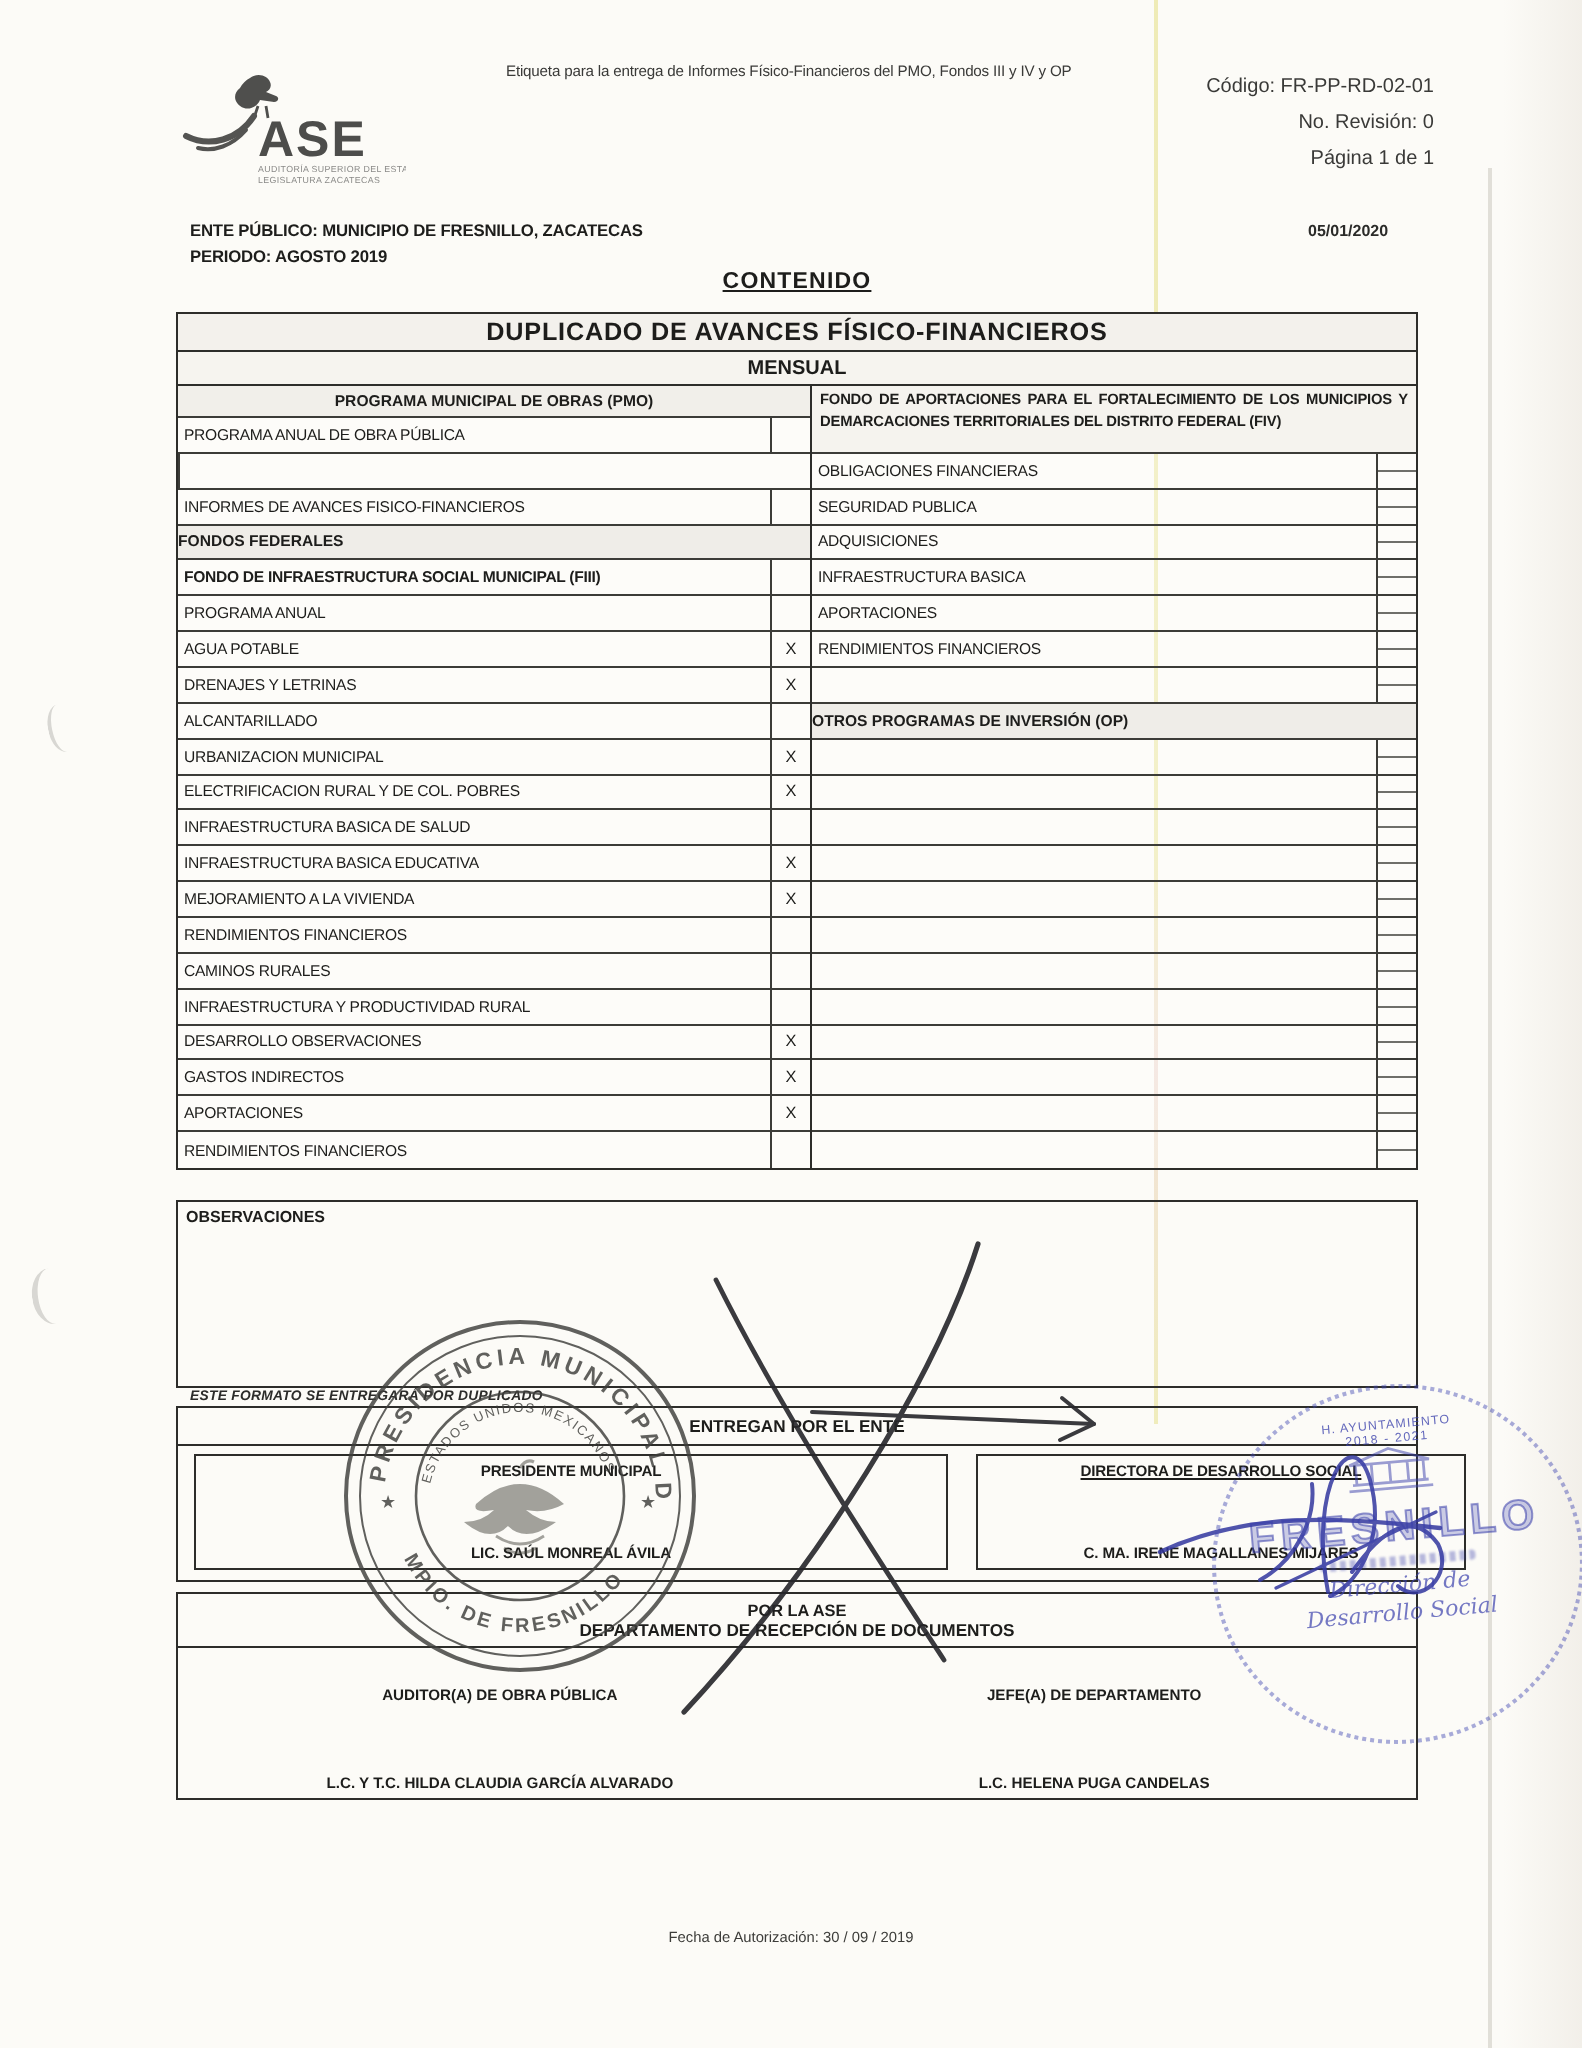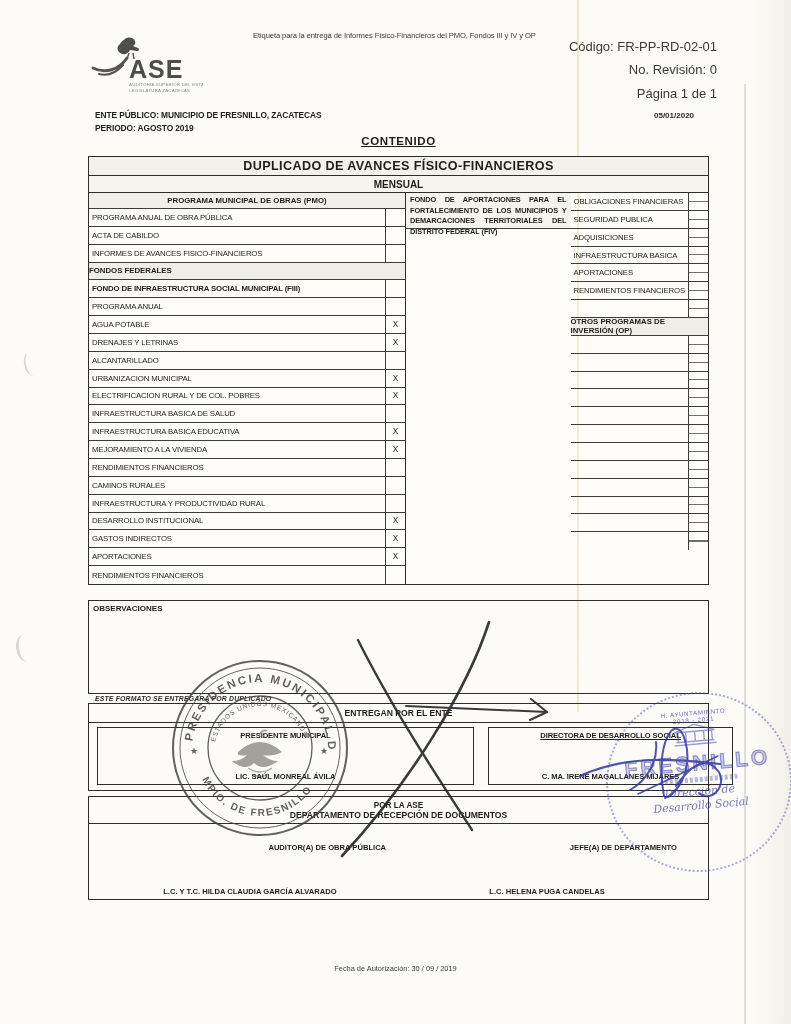--- a/index.html
+++ b/index.html
@@ -12,34 +12,34 @@
   
   .scan-line-yellow{position:absolute;left:577px;top:0;width:2px;height:712px;
     background:linear-gradient(180deg,rgba(228,222,130,.55) 0 60%,rgba(232,200,190,.5) 75%,rgba(228,222,130,.5));pointer-events:none;}
   .scan-line-gray{position:absolute;left:744px;top:84px;width:2px;height:940px;background:rgba(203,200,192,.55);pointer-events:none;}
   .smudge{position:absolute;border-left:2.5px solid #c6c5c0;border-radius:50%;opacity:.65;}
   .smudge.a{left:24px;top:352px;width:14px;height:24px;transform:rotate(-12deg);}
   .smudge.b{left:16px;top:634px;width:20px;height:28px;transform:rotate(-8deg);border-left-width:3px;}
   
   .logo{position:absolute;left:83px;top:36px;}
   .doc-title{position:absolute;left:253px;top:31px;width:345px;font-size:7.6px;color:#3a3a38;letter-spacing:-.1px;}
-  .code-block{position:absolute;left:560px;top:35px;width:157px;text-align:right;font-size:13px;color:#3a3a38;line-height:1.8;}
+  .code-block{position:absolute;left:560px;top:35px;width:157px;text-align:right;font-size:10px;color:#3a3a38;line-height:1.8;}
   .meta{position:absolute;left:95px;top:109px;font-size:8.4px;font-weight:bold;line-height:1.55;letter-spacing:-.1px;}
   .stamp-date{position:absolute;left:654px;top:111px;font-size:8px;font-weight:600;color:#2b2b29;}
   .contenido{position:absolute;left:88px;top:135px;width:621px;text-align:center;
     font-size:11.5px;font-weight:bold;text-decoration:underline;letter-spacing:.6px;}
   
   .main-table{position:absolute;left:88px;top:156px;width:621px;height:429px;border:1.6px solid #2d2d2a;--rh:17.86px;background:rgba(255,255,255,.25);}
   .tt-title{height:19px;display:flex;align-items:center;justify-content:center;font-size:12.6px;font-weight:bold;
     letter-spacing:.4px;border-bottom:1.4px solid #2d2d2a;background:#f3f1ec;}
   .tt-sub{height:17px;display:flex;align-items:center;justify-content:center;font-size:10px;font-weight:bold;
     border-bottom:1.4px solid #2d2d2a;background:#f6f4ef;}
   .cols{display:flex;height:calc(100% - 36px);}
   .col-left{width:317px;border-right:1.3px solid #2d2d2a;display:flex;flex-direction:column;}
-  .col-right{flex:1;display:flex;flex-direction:row;}
+  .col-right{flex:1;display:flex;flex-direction:column;}
   .pmo-header{height:var(--rh);display:flex;align-items:center;justify-content:center;font-size:7.8px;font-weight:bold;
     border-bottom:1px solid #3c3c38;background:#f1efea;}
   .fiv-header{height:calc(var(--rh)*2);border-bottom:1px solid #3c3c38;font-weight:bold;font-size:7.4px;
     text-align:justify;padding:2px 4px 0 4px;line-height:1.42;letter-spacing:-.1px;background:#f5f3ee;}
   .t-row{display:flex;align-items:stretch;height:var(--rh);border-bottom:1px solid #3c3c38;}
   .t-row:last-child{border-bottom:none;}
   .t-label{flex:1;display:flex;align-items:center;padding:0 3px;font-size:7.8px;letter-spacing:-.15px;white-space:nowrap;overflow:hidden;}
   .t-box{width:20px;border-left:1px solid #3c3c38;display:flex;align-items:center;justify-content:center;font-size:8.2px;}
   .t-box.half{background:linear-gradient(to bottom,transparent calc(50% - .5px),rgba(75,75,70,.8) calc(50% - .5px),rgba(75,75,70,.8) calc(50% + .5px),transparent calc(50% + .5px));}
   .t-row.section{align-items:center;font-weight:bold;font-size:7.8px;background:#efede8;}
@@ -52,21 +52,21 @@
   .entregan{position:absolute;left:88px;top:703px;width:621px;height:88px;border:1.6px solid #2d2d2a;}
   .entregan-header{height:19px;display:flex;align-items:center;justify-content:center;font-size:8.6px;font-weight:bold;border-bottom:1.3px solid #2d2d2a;}
   .sig-box{position:absolute;border:1.4px solid #2d2d2a;}
   .sig-box.left{left:8px;top:23px;width:377px;height:58px;}
   .sig-box.right{left:399px;top:23px;width:245px;height:58px;text-decoration:underline;}
   .sig-role{margin-top:3px;text-align:center;font-size:7.6px;font-weight:bold;letter-spacing:-.1px;}
   .sig-name{position:absolute;bottom:3px;left:0;width:100%;text-align:center;font-size:7.6px;font-weight:bold;letter-spacing:-.1px;}
   .ase-box{position:absolute;left:88px;top:796px;width:621px;height:104px;border:1.6px solid #2d2d2a;}
   .ase-h1{padding-top:4px;text-align:center;font-size:8.2px;font-weight:bold;}
   .ase-h2{text-align:center;font-size:8.6px;font-weight:bold;padding-bottom:3px;border-bottom:1.3px solid #2d2d2a;}
-  .ase-role{position:absolute;top:46px;text-align:right;font-size:7.6px;font-weight:bold;}
+  .ase-role{position:absolute;top:46px;text-align:center;font-size:7.6px;font-weight:bold;}
   .ase-role.left{left:4%;width:44%;}
   .ase-role.right{left:53%;width:42%;}
   .ase-name{position:absolute;top:90px;text-align:center;font-size:7.6px;font-weight:bold;}
   .ase-name.left{left:2%;width:48%;}
   .ase-name.right{left:53%;width:42%;}
   .footer-line{position:absolute;left:0;top:964px;width:100%;text-align:center;font-size:7.4px;color:#3d3d3a;}
   
   .seal-svg{position:absolute;left:168px;top:656px;opacity:.82;pointer-events:none;}
   .xsig-svg{position:absolute;left:300px;top:598px;opacity:.9;pointer-events:none;}
   .bluesig-svg{position:absolute;left:568px;top:698px;opacity:.85;pointer-events:none;}
@@ -122,21 +122,20 @@
     <div class="tt-sub">MENSUAL</div>
     <div class="cols">
       <div class="col-left">
         <div class="pmo-header">PROGRAMA MUNICIPAL DE OBRAS (PMO)</div>
         <div id="left-body">
             <div class="t-row">
               <span class="t-label">PROGRAMA ANUAL DE OBRA PÚBLICA</span>
               <span class="t-box"></span>
             </div>
             <div class="t-row">
-              <span class="t-label">ACTA DE CABILDO</span>
               <span class="t-box"></span>
             </div>
             <div class="t-row">
               <span class="t-label">INFORMES DE AVANCES FISICO-FINANCIEROS</span>
               <span class="t-box"></span>
             </div>
             <div class="t-row section">
               <span>FONDOS FEDERALES</span>
             </div>
             <div class="t-row boldrow">
@@ -185,21 +184,21 @@
             </div>
             <div class="t-row">
               <span class="t-label">CAMINOS RURALES</span>
               <span class="t-box"></span>
             </div>
             <div class="t-row">
               <span class="t-label">INFRAESTRUCTURA Y PRODUCTIVIDAD RURAL</span>
               <span class="t-box"></span>
             </div>
             <div class="t-row">
-              <span class="t-label">DESARROLLO INSTITUCIONAL</span>
+              <span class="t-label">DESARROLLO OBSERVACIONES</span>
               <span class="t-box">X</span>
             </div>
             <div class="t-row">
               <span class="t-label">GASTOS INDIRECTOS</span>
               <span class="t-box">X</span>
             </div>
             <div class="t-row">
               <span class="t-label">APORTACIONES</span>
               <span class="t-box">X</span>
             </div>

